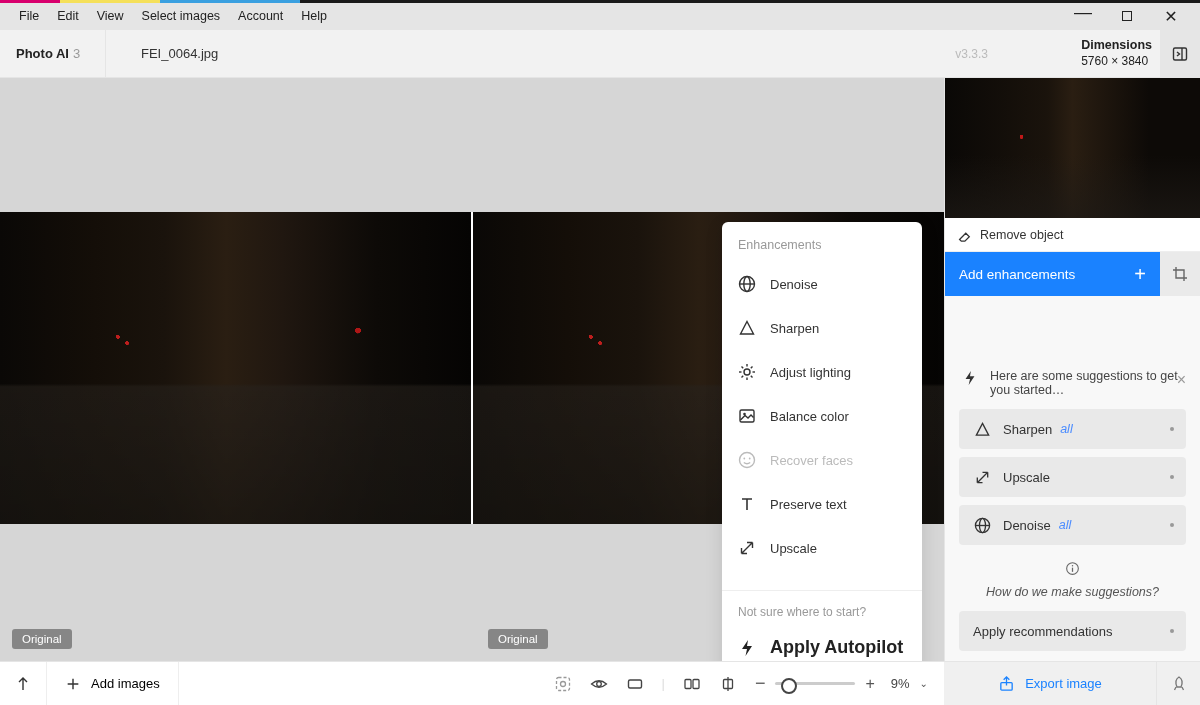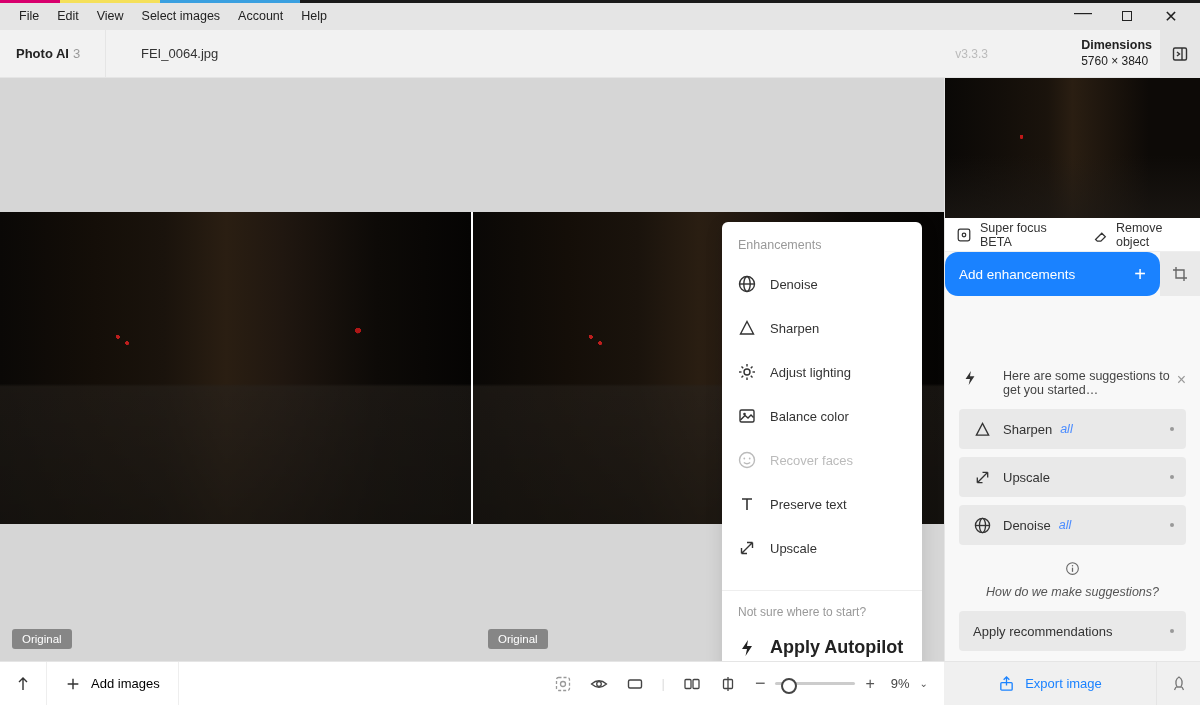--- a/index.html
+++ b/index.html
@@ -36,26 +36,26 @@
   .enh-item.disabled { color: #bbb; }
   .enh-foot { padding: 14px 16px 8px; color: #999; font-size: 12px; border-top: 1px solid #eee; margin-top:20px;}
   .enh-apply { display:flex;align-items:center;gap:14px;padding: 10px 16px 12px; font-weight: 600; font-size: 18px; color: #222; }
   .ico { width: 18px; height: 18px; display: inline-flex; align-items:center; justify-content:center; flex-shrink:0; }
   .rpanel { width: 256px; background: #f8f8f8; display: flex; flex-direction: column; border-left: 1px solid #e5e5e5; position:relative;}
   .thumb { height: 140px; background: linear-gradient(90deg,#0a0806 0%,#1a130c 40%,#2a1e12 50%,#0d0a07 80%); position:relative;}
   .thumb::after{content:"";position:absolute;inset:0;background:radial-gradient(2px 2px at 30% 42%, #c01818 98%, transparent),linear-gradient(180deg,transparent 55%,rgba(30,26,22,.7) 100%);}
   .quick { height: 34px; background: #fff; display: flex; align-items: center; font-size: 12.5px; color: #333; border-bottom: 1px solid #eee; }
   .quick .qbtn { display:flex;align-items:center;gap:7px;padding:0 10px;height:100%;}
   .addbar { display: flex; height: 44px; }
-  .addenh { flex: 1; background: #1a82ff; color: #fff; display: flex; align-items: center; justify-content: space-between; padding: 0 14px; font-size: 13.5px; font-weight: 500; border-radius: 13px; }
+  .addenh { flex: 1; background: #1a82ff; color: #fff; display: flex; align-items: center; justify-content: space-between; padding: 0 14px; font-size: 13.5px; font-weight: 500; }
   .addenh .plus { font-size: 20px; font-weight: 300; }
   .cropbtn { width: 40px; background: #eaeaea; display:flex;align-items:center;justify-content:center;}
   .spacer { flex: 1; }
   .sugg { padding: 14px 14px 10px; }
-  .sugg-h { display: flex; gap: 24px; align-items: flex-start; font-size: 12.5px; color: #444; padding: 0 2px 12px; position:relative;margin-top:15px;}
+  .sugg-h { display: flex; gap: 11px; align-items: flex-start; font-size: 12.5px; color: #444; padding: 0 2px 12px; position:relative;margin-top:15px;}
   .sugg-h .x { position:absolute; right:0; top:2px; color:#999; font-size:16px;}
   .chip { background: #e9e9e9; border-radius: 4px; height: 40px; display: flex; align-items: center; gap: 12px; padding: 0 14px; margin-bottom: 8px; font-size: 13px; color: #333; position: relative; }
   .chip .tag { color: #4b8cff; font-style: italic; font-size: 12.5px; margin-left:-4px;}
   .chip .dot { position:absolute; right:12px; width:4px;height:4px;border-radius:50%;background:#999;}
   .howlink { font-size: 12.5px; color: #555; font-style: italic; padding: 6px 4px 12px; display:flex;align-items:center;gap:8px;flex-direction:column;}
   .footer { position: absolute; left:0; right:0; bottom:0; height: 44px; background: #fff; border-top: 1px solid #e5e5e5; display: flex; align-items: center; font-size: 13px; }
   .fbtn { display:flex;align-items:center;gap:10px;padding:0 18px;height:100%;border-right:1px solid #eee;}
   .ftools { margin-left:auto; display:flex; align-items:center; gap:18px; padding-right:16px; color:#444;}
   .slider { width: 80px; height: 3px; background: #ccc; position: relative; border-radius:2px;}
   .slider::before{content:"";position:absolute;left:6px;top:-4.5px;width:12px;height:12px;border:2px solid #444;border-radius:50%;background:#fff;}
@@ -275,28 +275,20 @@
             </svg>
           </span>
         <span>Apply Autopilot</span>
       </div>
     </div>
   </div>
 
   <div class="rpanel">
     <div class="thumb"></div>
     <div class="quick">
-      <div class="qbtn">
-        <span class="ico">
-            <svg width="16" height="16" viewBox="0 0 18 18">
-              <use href="#i-focus"></use>
-            </svg>
-          </span>
-        <span>Super focus BETA</span>
-      </div>
       <div class="qbtn">
         <span class="ico">
             <svg width="16" height="16" viewBox="0 0 18 18">
               <use href="#i-erase"></use>
             </svg>
           </span>
         <span>Remove object</span>
       </div>
     </div>
     <div class="addbar">

